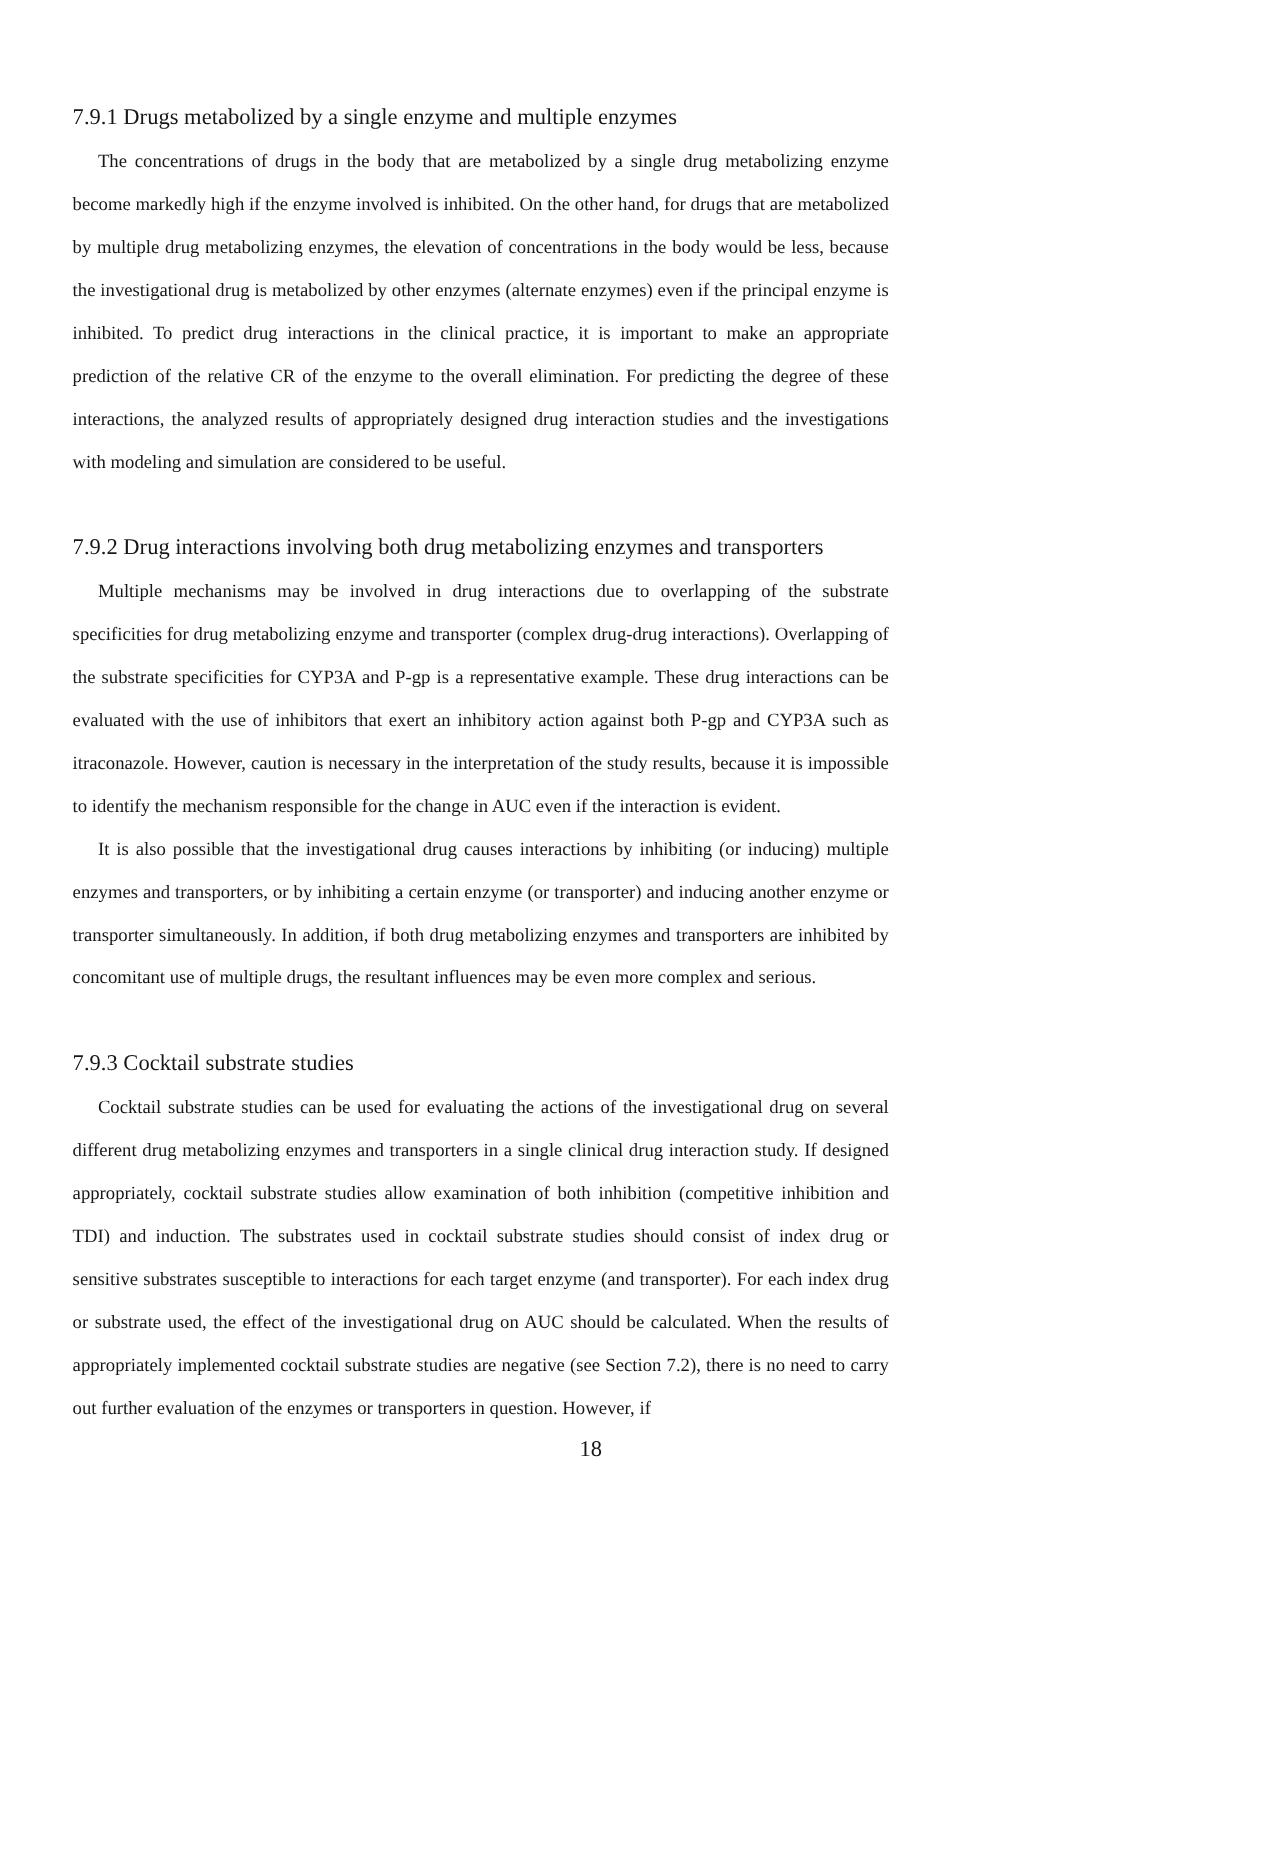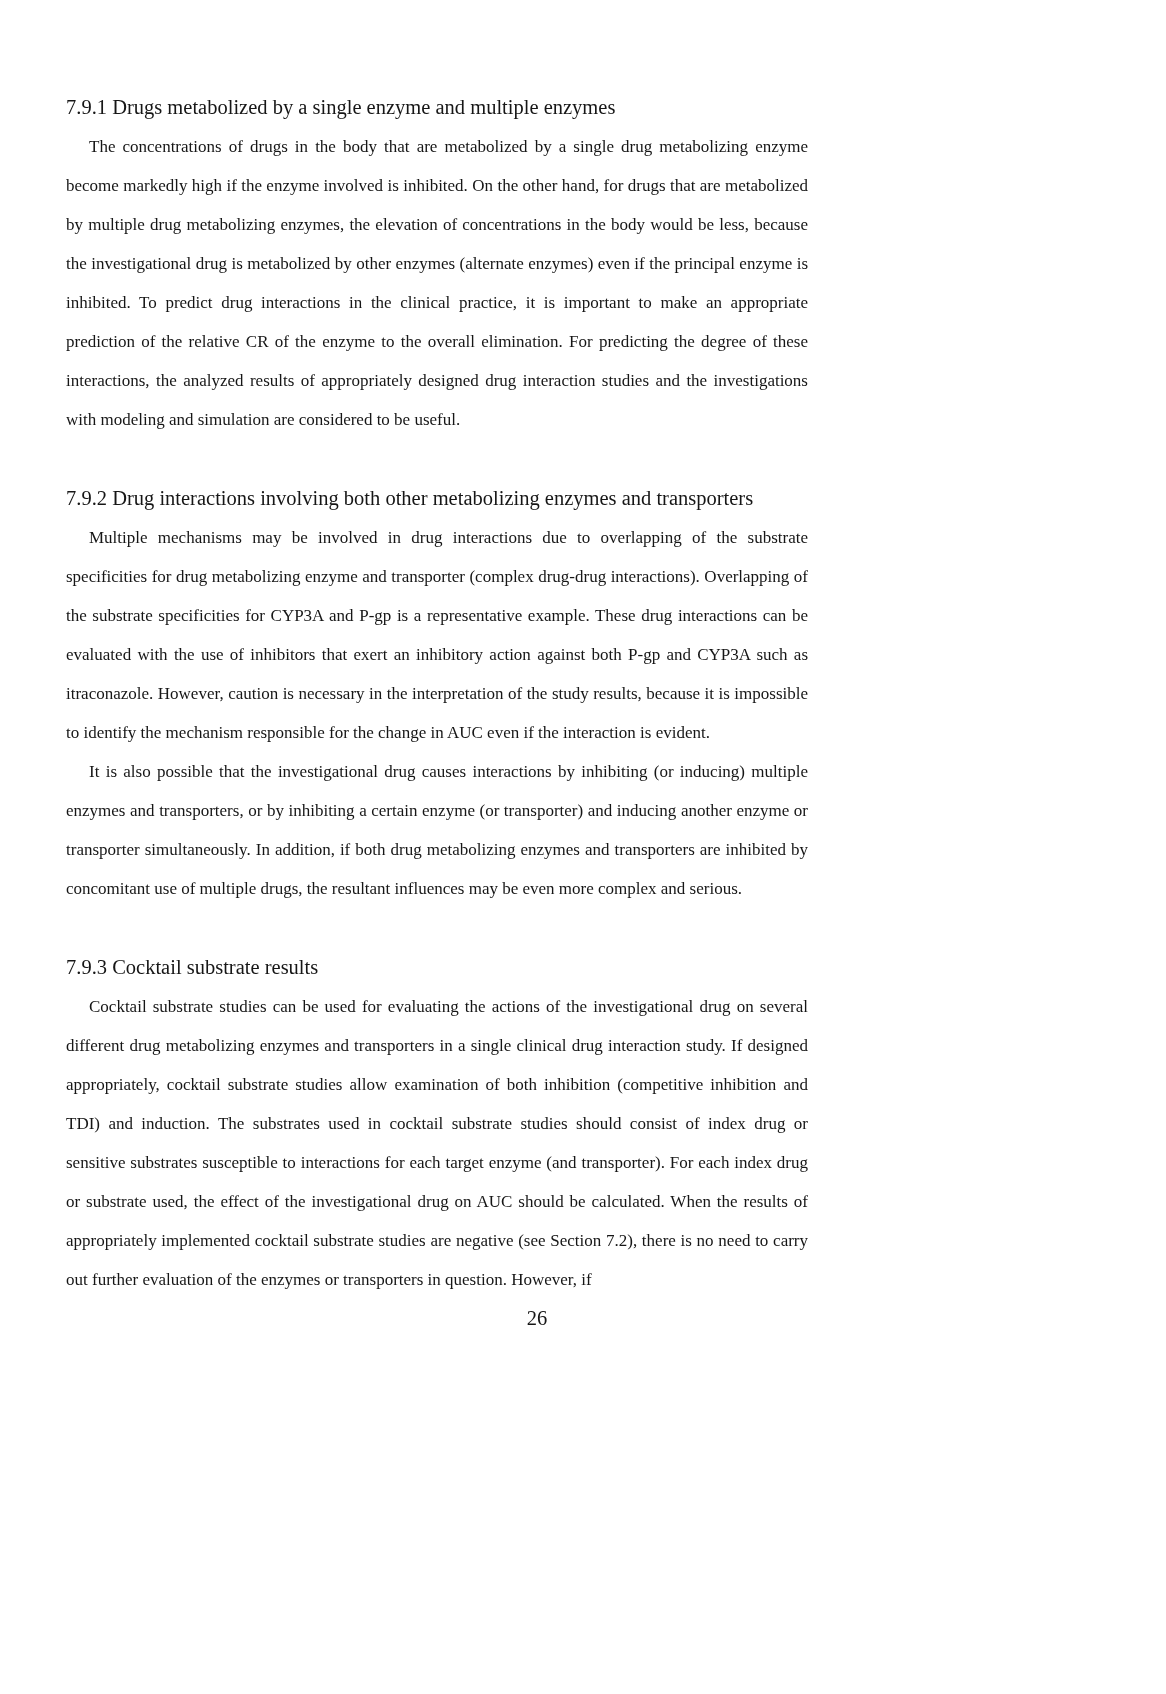--- a/index.html
+++ b/index.html
@@ -56,27 +56,27 @@
 <body>
 
 <div class="page">
 
   <section class="doc-section">
     <h2 class="heading">7.9.1 Drugs metabolized by a single enzyme and multiple enzymes</h2>
     <p class="para">The concentrations of drugs in the body that are metabolized by a single drug metabolizing enzyme become markedly high if the enzyme involved is inhibited. On the other hand, for drugs that are metabolized by multiple drug metabolizing enzymes, the elevation of concentrations in the body would be less, because the investigational drug is metabolized by other enzymes (alternate enzymes) even if the principal enzyme is inhibited. To predict drug interactions in the clinical practice, it is important to make an appropriate prediction of the relative CR of the enzyme to the overall elimination. For predicting the degree of these interactions, the analyzed results of appropriately designed drug interaction studies and the investigations with modeling and simulation are considered to be useful.</p>
   </section>
 
   <section class="doc-section">
-    <h2 class="heading">7.9.2 Drug interactions involving both other metabolizing enzymes and transporters</h2>
+    <h2 class="heading">7.9.2 Drug interactions involving both drug metabolizing enzymes and transporters</h2>
     <p class="para">Multiple mechanisms may be involved in drug interactions due to overlapping of the substrate specificities for drug metabolizing enzyme and transporter (complex drug-drug interactions). Overlapping of the substrate specificities for CYP3A and P-gp is a representative example. These drug interactions can be evaluated with the use of inhibitors that exert an inhibitory action against both P-gp and CYP3A such as itraconazole. However, caution is necessary in the interpretation of the study results, because it is impossible to identify the mechanism responsible for the change in AUC even if the interaction is evident.</p>
     <p class="para">It is also possible that the investigational drug causes interactions by inhibiting (or inducing) multiple enzymes and transporters, or by inhibiting a certain enzyme (or transporter) and inducing another enzyme or transporter simultaneously. In addition, if both drug metabolizing enzymes and transporters are inhibited by concomitant use of multiple drugs, the resultant influences may be even more complex and serious.</p>
   </section>
 
   <section class="doc-section">
-    <h2 class="heading">7.9.3 Cocktail substrate results</h2>
+    <h2 class="heading">7.9.3 Cocktail substrate studies</h2>
     <p class="para">Cocktail substrate studies can be used for evaluating the actions of the investigational drug on several different drug metabolizing enzymes and transporters in a single clinical drug interaction study. If designed appropriately, cocktail substrate studies allow examination of both inhibition (competitive inhibition and TDI) and induction. The substrates used in cocktail substrate studies should consist of index drug or sensitive substrates susceptible to interactions for each target enzyme (and transporter). For each index drug or substrate used, the effect of the investigational drug on AUC should be calculated. When the results of appropriately implemented cocktail substrate studies are negative (see Section 7.2), there is no need to carry out further evaluation of the enzymes or transporters in question. However, if</p>
   </section>
 
   <footer class="page-footer">
-    <span class="page-number">26</span>
+    <span class="page-number">18</span>
   </footer>
 
 </div>
 
 </body></html>

